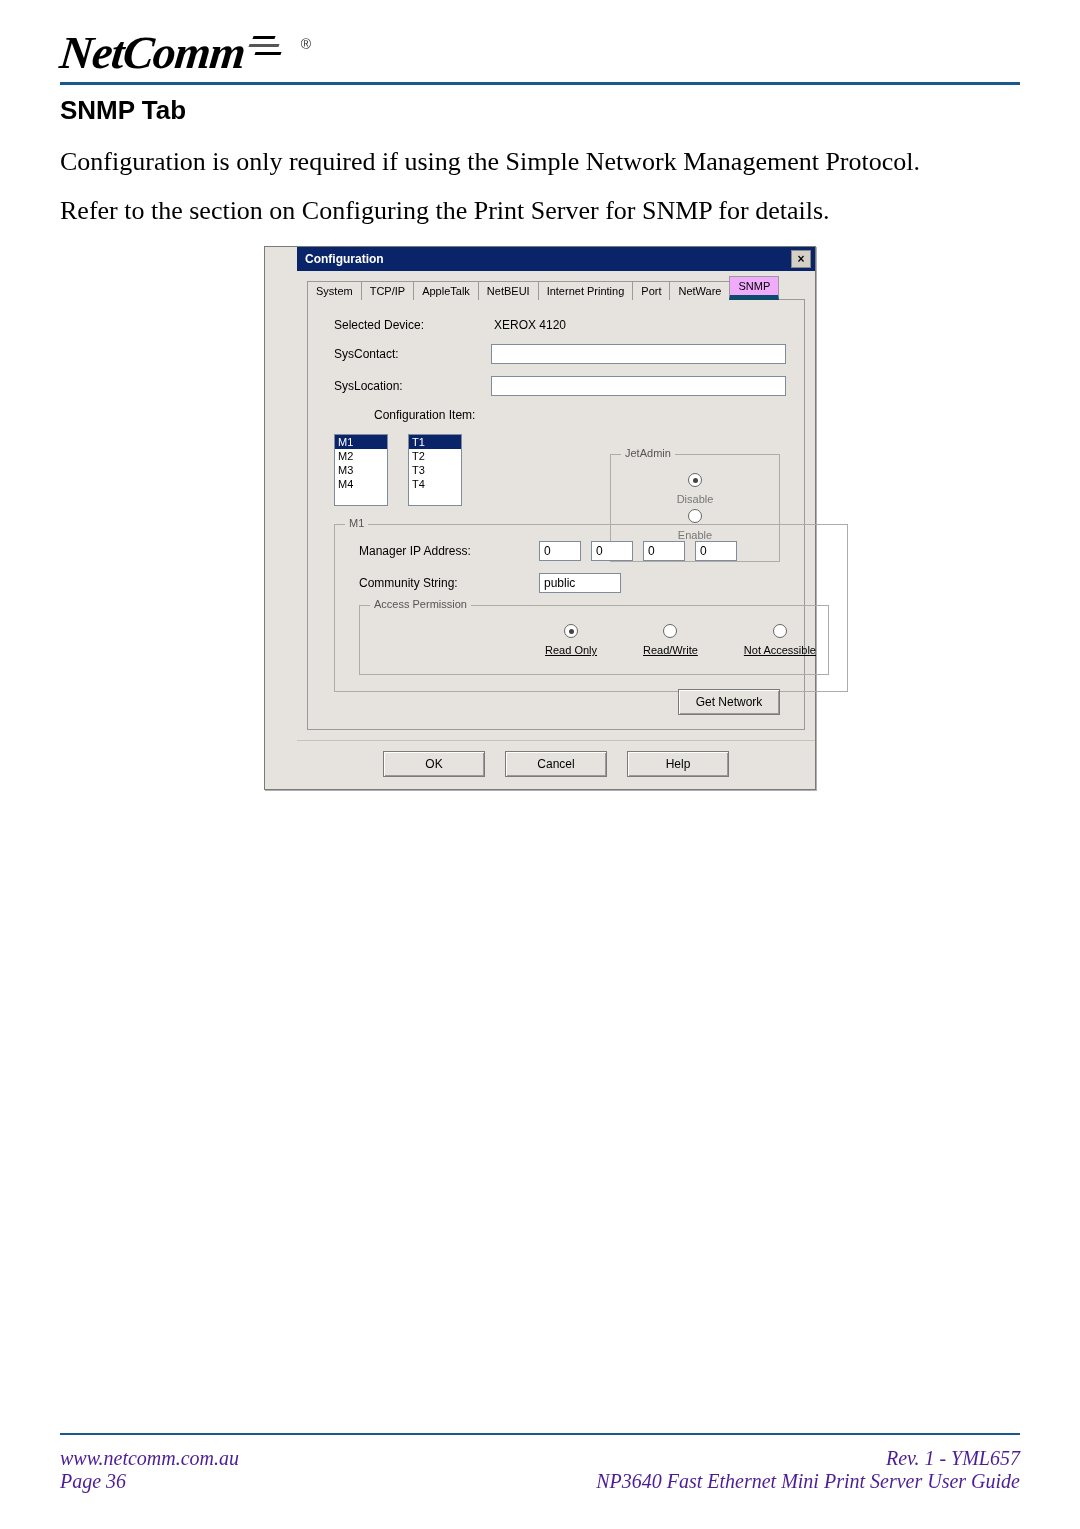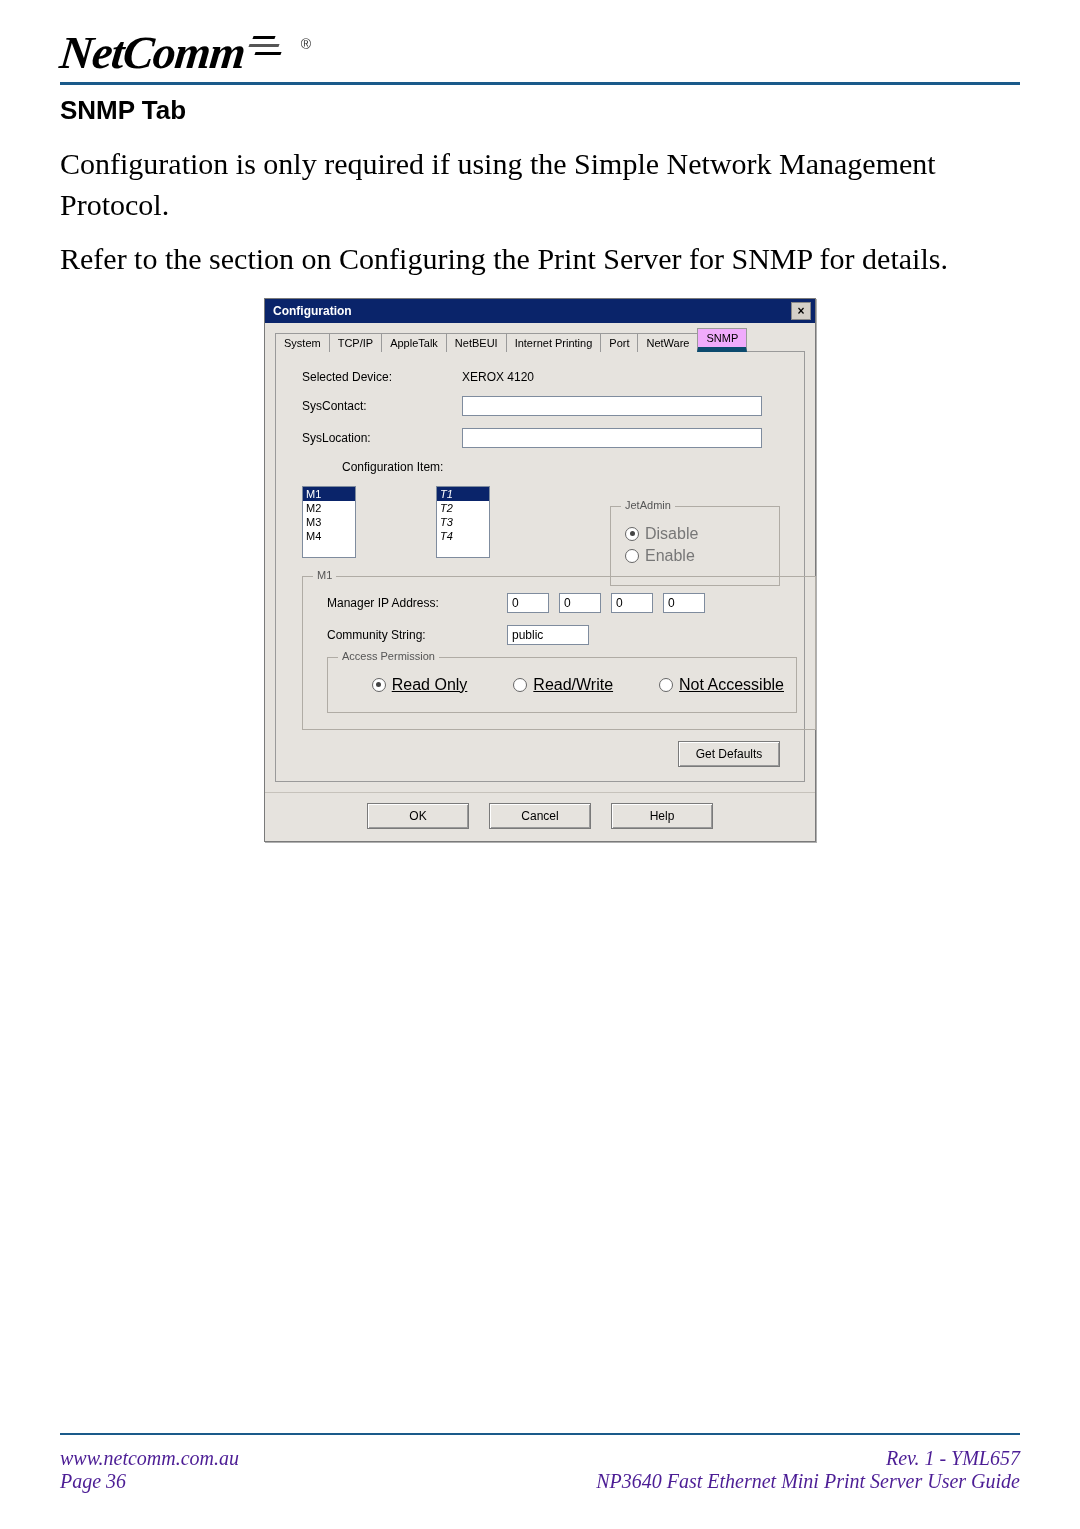--- a/index.html
+++ b/index.html
@@ -59,37 +59,38 @@
     margin: 0 0 10px 0;
   }
   .section-title {
     color: #000000;
     font-family: Arial, Helvetica, sans-serif;
     font-weight: 700;
     font-size: 26px;
     margin: 6px 0 18px 0;
   }
   .body-text {
-    font-size: 30px;
+    font-size: 26px;
     line-height: 1.35;
     margin: 0 0 14px 0;
   }
 
   
   .dialog-wrap {
     width: 552px;
     margin: 18px auto 0 auto;
     font-family: Tahoma, Arial, sans-serif;
     font-size: 12px;
     color:#000;
   }
   .dialog {
     border: 1px solid #7a7a7a;
     background: #e6e3de;
     box-shadow: 1px 1px 0 #b0b0b0;
+    padding-left: 32px;
   }
   .titlebar {
     background: #0a246a;
     color:#fff;
     display:flex;
     align-items:center;
     justify-content:space-between;
     padding: 3px 4px 3px 8px;
     font-weight:700;
     font-size:12px;
@@ -177,21 +178,21 @@
     font-size:11px;
     color:#555;
   }
   .jetadmin-group {
     width:140px;
     position:absolute;
     right:24px;
     top:148px;
     padding:14px 14px 16px 14px;
   }
-  .radio-row { display:flex; align-items:center; gap:6px; font-size:16px; margin:4px 0; color:#777; }
+  .radio-row { display:flex; align-items:center; gap:6px; font-size:11px; margin:4px 0; color:#777;flex-direction:column; }
   .radio-row.enabled { color:#000; }
   .radio-dot {
     width:12px; height:12px; border-radius:50%;
     border:1px solid #666; background:#fff;
     display:inline-flex; align-items:center; justify-content:center;
   }
   .radio-dot.checked::after {
     content:""; width:5px; height:5px; border-radius:50%; background:#444;
   }
   .m1-group { margin-top:18px; width:470px; padding:16px 18px 16px 24px; }
@@ -301,21 +302,21 @@
             <label class="lbl">Configuration Item:</label>
           </div>
 
           <div class="cols" style="margin-left:0;">
             <div class="listbox">
               <div class="opt sel">M1</div>
               <div class="opt">M2</div>
               <div class="opt">M3</div>
               <div class="opt">M4</div>
             </div>
-            <div class="listbox" style="margin-left:60px;font-style:italic;">
+            <div class="listbox" style="">
               <div class="opt sel">T1</div>
               <div class="opt">T2</div>
               <div class="opt">T3</div>
               <div class="opt">T4</div>
             </div>
           </div>
 
           <div class="group jetadmin-group">
             <span class="gtitle">JetAdmin</span>
             <div class="radio-row">
@@ -357,21 +358,21 @@
                 </div>
                 <div class="radio-row enabled">
                   <span class="radio-dot"></span>
                   <span>Not Accessible</span>
                 </div>
               </div>
             </div>
           </div>
 
           <div class="get-defaults-row">
-            <span class="btn">Get Defaults</span>
+            <span class="btn">Get Network</span>
           </div>
         </div>
       </div>
 
       <div class="dialog-footer">
         <span class="btn">OK</span>
         <span class="btn">Cancel</span>
         <span class="btn">Help</span>
       </div>
     </div>

